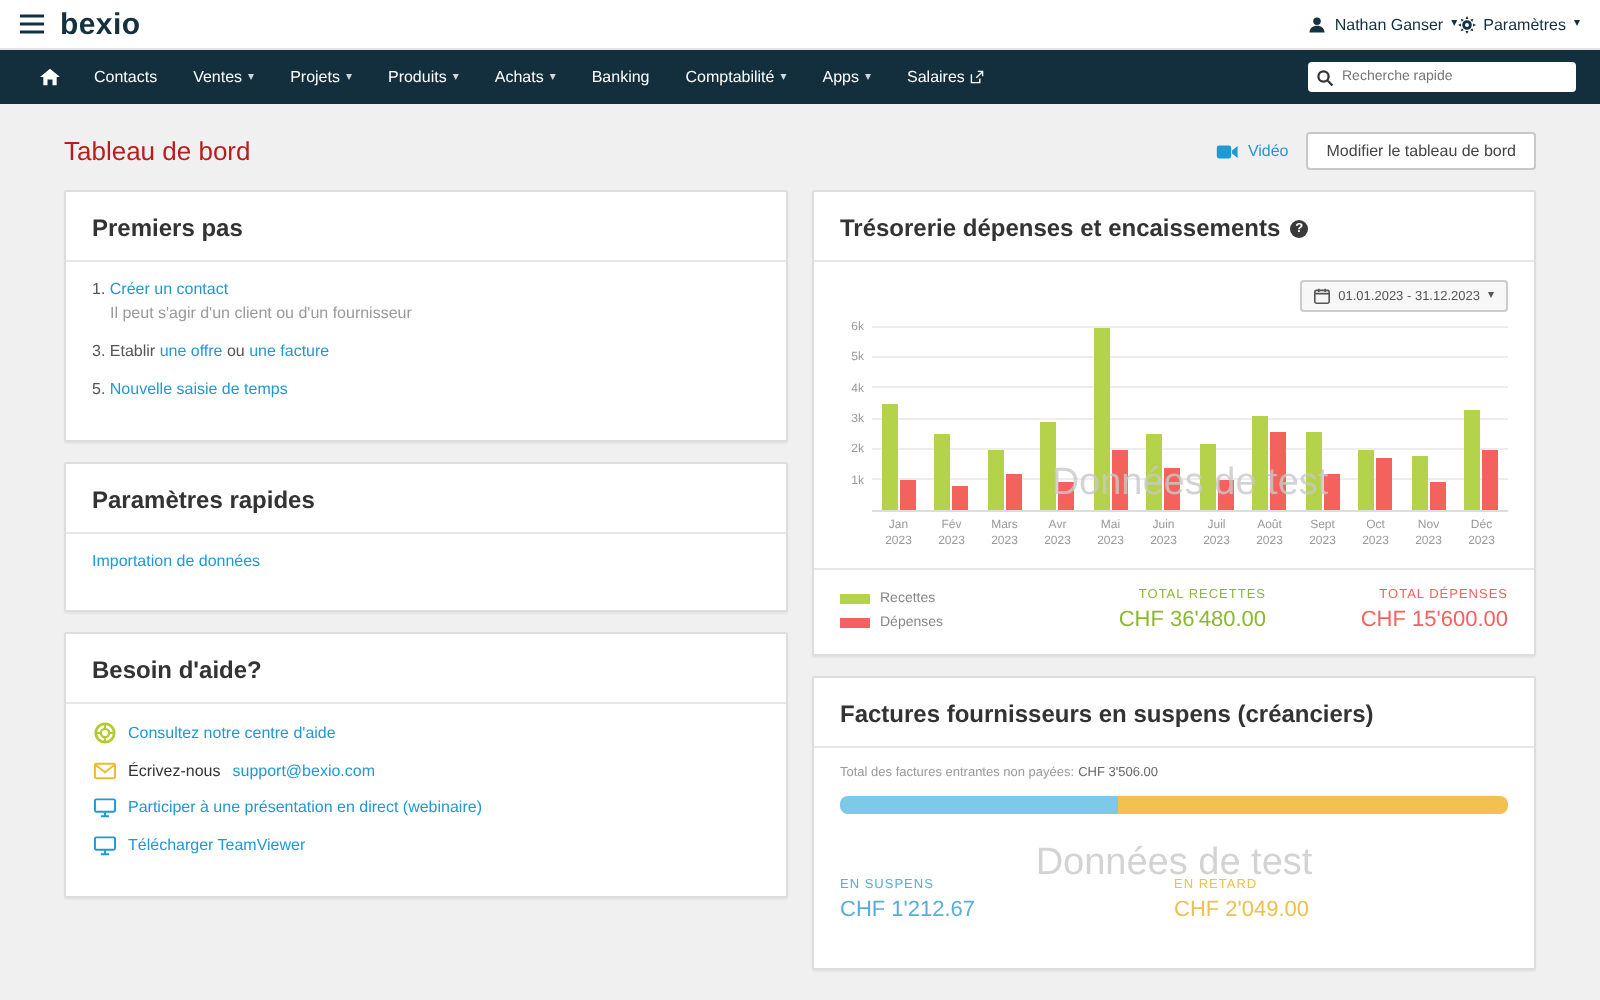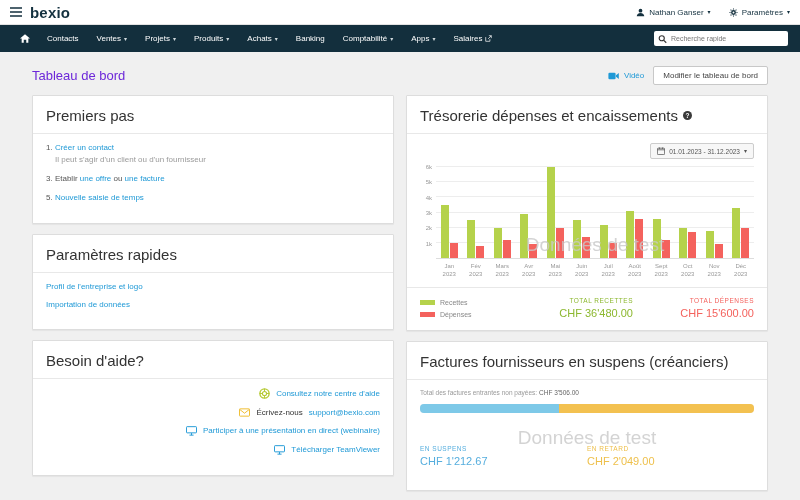--- a/index.html
+++ b/index.html
@@ -3,61 +3,61 @@
 <meta charset="utf-8">
 <style>
   * { margin:0; padding:0; box-sizing:border-box; }
   html,body { width:800px; height:500px; overflow:hidden; }
   body { font-family:"Liberation Sans", sans-serif; background:#f0f0f0; color:#333; }
 
   
   .topbar { height:25px; background:#fff; display:flex; align-items:center; padding:0 10px; border-bottom:1px solid #e3e3e3; }
   .hamburger { display:flex; align-items:center; cursor:pointer; }
   .logo { font-size:15px; font-weight:bold; color:#14313f; margin-left:8px; letter-spacing:.2px; cursor:pointer; }
-  .topbar-right { margin-left:auto; display:flex; align-items:center; gap:18px; }
+  .topbar-right { margin-left:auto; display:flex; align-items:center; gap:0; }
   .topbar-item { display:flex; align-items:center; gap:4px; font-size:8px; color:#14313f; cursor:pointer; }
   .caret { font-size:6px; color:inherit; line-height:1; }
 
   
   .navbar { height:27px; background:#132f3d; display:flex; align-items:center; padding:0 12px; }
   .nav-home { display:flex; align-items:center; padding:0 8px; height:100%; cursor:pointer; }
   .nav-items { display:flex; height:100%;align-items:flex-end; }
   .nav-item { display:flex; align-items:center; gap:3px; padding:0 9px; height:100%; font-size:8px; color:#fff; cursor:pointer; text-decoration:none; white-space:nowrap; }
   .nav-item .caret { color:#cfd8dc; }
   .nav-search { margin-left:auto; position:relative; display:flex; align-items:center; }
   .nav-search input { width:134px; height:15px; border:none; border-radius:2px; padding:0 4px 0 17px; font-size:7px; font-family:inherit; color:#333; outline:none; }
   .search-icon { position:absolute; left:4px; top:50%; transform:translateY(-50%); display:flex; }
 
   
   .page-head { display:flex; align-items:center; padding:14px 32px 10px; }
-  .page-title { font-size:13px; color:#6d28d9; font-weight:normal; }
+  .page-title { font-size:13px; color:#b91c1c; font-weight:normal; }
   .page-actions { margin-left:auto; display:flex; align-items:center; gap:9px; }
   .video-btn { display:flex; align-items:center; gap:4px; color:#1f99d6; font-size:8px; background:none; border:none; cursor:pointer; font-family:inherit; }
   .edit-btn { background:#fff; border:1px solid #c8c8c8; border-radius:2px; color:#444; font-size:8px; padding:4px 9px; cursor:pointer; font-family:inherit; }
 
   
   .columns { display:flex; gap:12px; padding:0 32px; align-items:flex-start; }
   .col { flex:1; display:flex; flex-direction:column; gap:10px; min-width:0; }
   .card { background:#fff; border:1px solid #ddd; border-radius:1px; box-shadow:0 1px 1px rgba(0,0,0,.05); padding:11px 13px; }
-  .card-title { font-size:15px; font-weight:normal; color:#333; }
+  .card-title { font-size:12px; font-weight:bold; color:#333; }
   .title-row { display:flex; align-items:center; gap:5px; }
   .card-divider { border:none; border-top:1px solid #e8e8e8; margin:9px -13px; }
   .link { color:#1f99d6; text-decoration:none; cursor:pointer; }
   .info-icon { width:9px; height:9px; border-radius:50%; background:#3a3a3a; color:#fff; font-size:6.5px; display:flex; align-items:center; justify-content:center; font-weight:bold; cursor:pointer; }
 
   
   .fs-list { list-style:none; }
   .fs-item { font-size:8px; margin-bottom:10px; color:#555; }
   .fs-note { color:#9a9a9a; padding-left:9px; margin-top:2.5px; }
 
   
   .qs-link { display:block; font-size:8px; margin-bottom:9px; }
 
   
-  .help-item { display:flex; align-items:center; gap:6px; font-size:8px; margin-bottom:9px;justify-content:flex-end; }
+  .help-item { display:flex; align-items:center; gap:6px; font-size:8px; margin-bottom:9px; }
   .help-icon { display:flex; width:12px; justify-content:center; }
 
   
   .date-row { display:flex; justify-content:flex-end; margin:1px 0 8px; }
   .date-btn { display:flex; align-items:center; gap:4px; border:1px solid #ccc; background:#f7f7f7; border-radius:2px; padding:3px 6px; font-size:6.5px; color:#555; cursor:pointer; font-family:inherit; }
   .chart-wrap { display:flex; }
   .y-axis { width:16px; position:relative; height:92px; flex:none; }
   .y-tick { position:absolute; right:4px; font-size:6px; color:#999; transform:translateY(50%); }
   .plot { flex:1; position:relative; height:92px; border-bottom:1px solid #ddd; }
   .gridline { position:absolute; left:0; right:0; height:1px; background:#ededed; }
@@ -212,21 +212,20 @@
           <li class="fs-item"><span>1. </span><a class="link">Créer un contact</a><div class="fs-note">Il peut s'agir d'un client ou d'un fournisseur</div></li>
           <li class="fs-item"><span>3. </span><span>Etablir </span><a class="link">une offre</a><span> ou </span><a class="link">une facture</a></li>
           <li class="fs-item"><span>5. </span><a class="link">Nouvelle saisie de temps</a></li>
         </ol>
     </section>
 
     <section class="card">
       <div class="card-title">Paramètres rapides</div>
       <hr class="card-divider">
       <div id="quick-settings-links">
-          <a class="link qs-link">Profil de l'entreprise et logo</a>
           <a class="link qs-link">Importation de données</a>
         </div>
     </section>
 
     <section class="card">
       <div class="card-title">Besoin d'aide?</div>
       <hr class="card-divider">
       <div id="help-items">
           <div class="help-item">
             <span class="help-icon">

